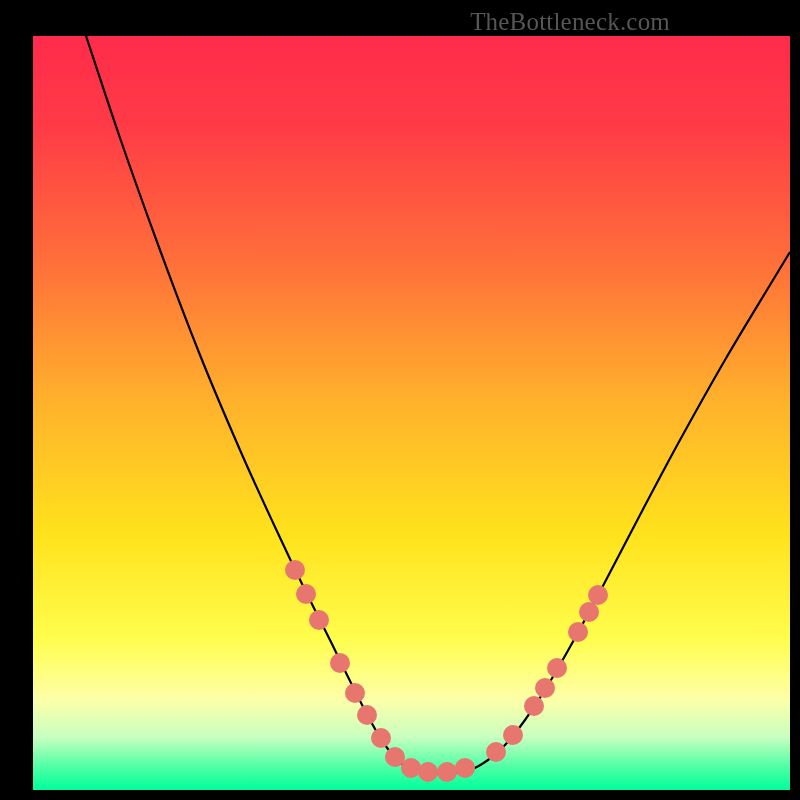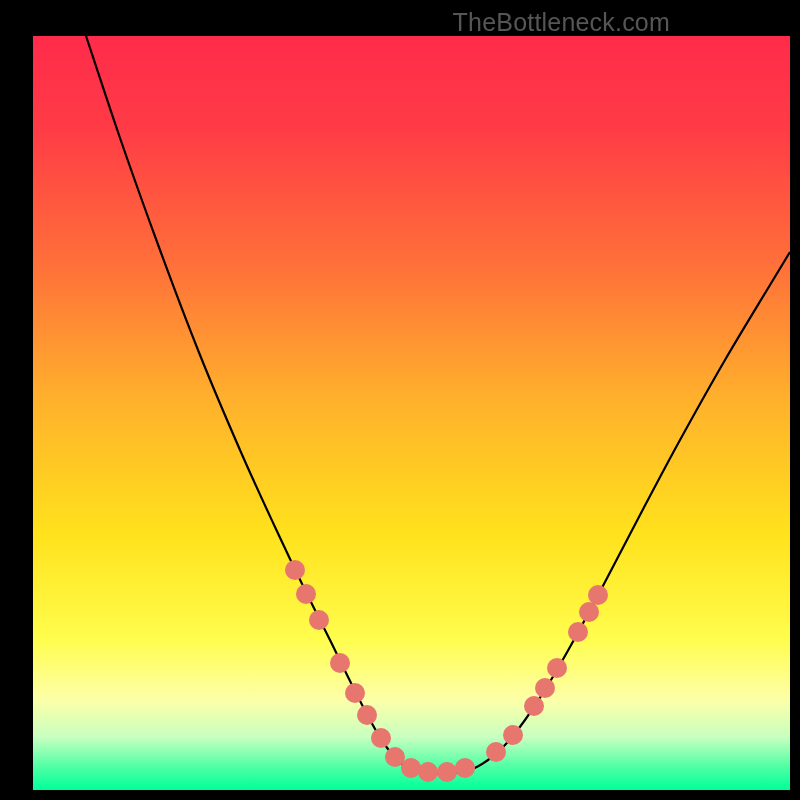--- a/index.html
+++ b/index.html
@@ -8,20 +8,21 @@
     width: 800px;
     height: 800px;
     background: #000000;
     overflow: hidden;
     font-family: Arial, Helvetica, sans-serif;
   }
   .stage {
     position: relative;
     width: 684px;
     height: 800px;
+    font-family: Liberation Serif, serif;
   }
   .attribution {
     position: absolute;
     top: 8px;
     right: 14px;
     color: #565656;
     font-size: 25px;
     font-weight: 500;
     letter-spacing: 0.2px;
     z-index: 3;

